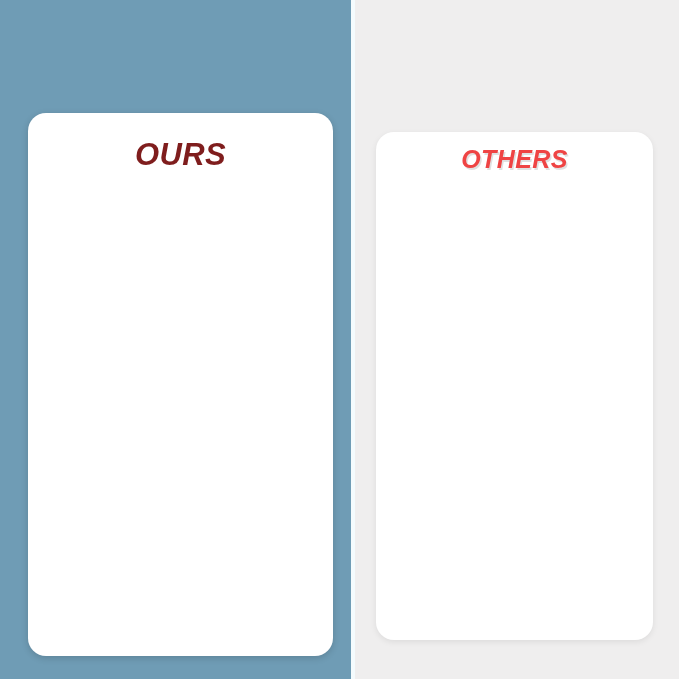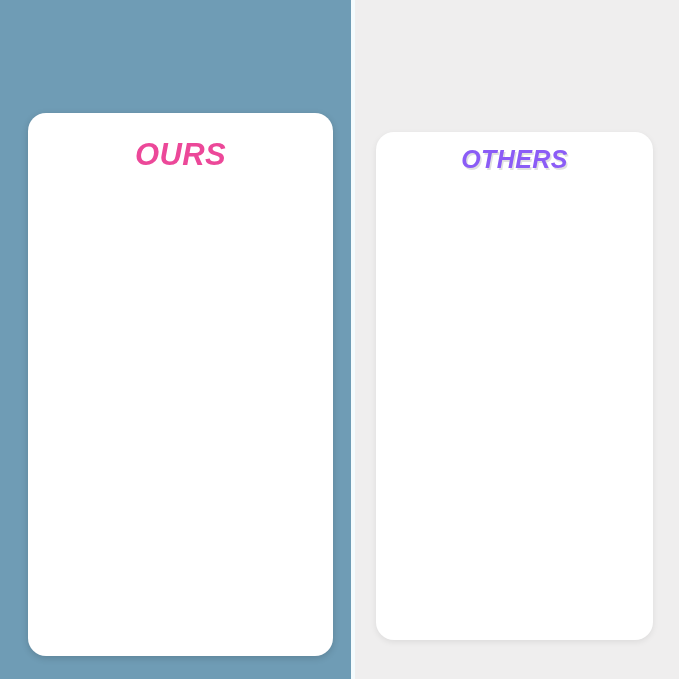--- a/index.html
+++ b/index.html
@@ -88,27 +88,27 @@
     left: 0;
     width: 100%;
     text-align: center;
     font-weight: 700;
     font-style: italic;
     letter-spacing: 0.4px;
   }
   .title-ours {
     top: 24px;
     font-size: 31px;
-    color: #ec4899;
+    color: #7f1d1d;
     text-shadow: 1px 1px 0 rgba(255,255,255,0.9);
   }
   .title-others {
     top: 13px;
     font-size: 25px;
-    color: #8b5cf6;
+    color: #ef4444;
     text-shadow: 1.5px 1.5px 0 rgba(0,0,0,0.12);
   }
 
   
   .swatch {
     position: absolute;
     border-radius: 50%;
     overflow: hidden;
   }
   .swatch-ours {

